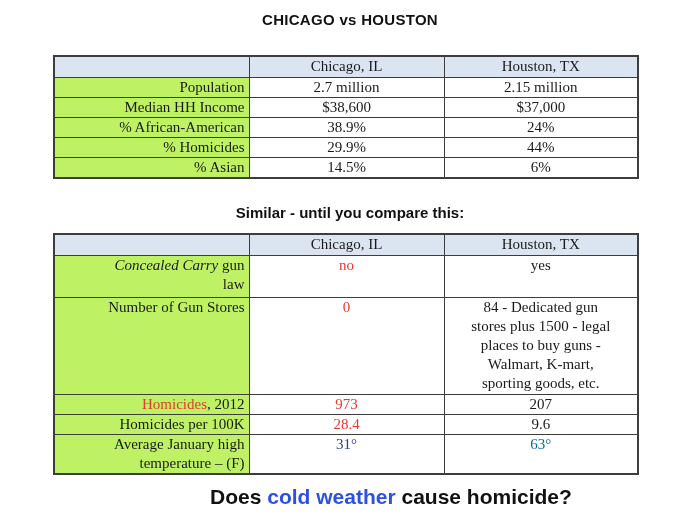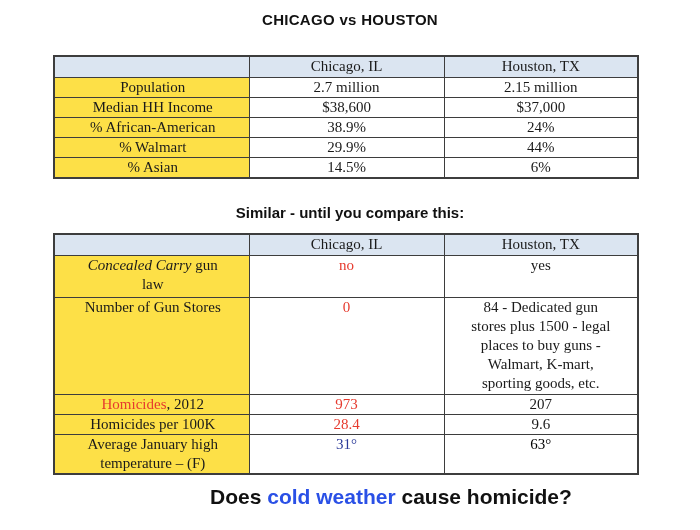--- a/index.html
+++ b/index.html
@@ -38,22 +38,22 @@
     border:1px solid #3d3d3d;
     padding:0 3px;
     text-align:center;
     vertical-align:top;
     font-weight:normal;
     overflow:hidden;
   }
   th{background:#dbe5f1;height:20px;}
   td{height:18px;}
   td.lbl{
-    background:#fde047;
-    text-align:center;
+    background:#bef264;
+    text-align:right;
     padding-left:6px;padding-right:4px;
   }
   #t1 tbody tr{height:18px;}
   #t2 tbody tr:nth-child(1){height:42px;}
   #t2 tbody tr:nth-child(2){height:97px;}
   #t2 tbody tr:nth-child(3){height:18px;}
   #t2 tbody tr:nth-child(4){height:18px;}
   #t2 tbody tr:nth-child(5){height:36px;}
 </style>
 </head>
@@ -86,21 +86,21 @@
           <td class="lbl"><span>Median HH Income</span></td>
           <td><span>$38,600</span></td>
           <td><span>$37,000</span></td>
         </tr>
         <tr>
           <td class="lbl"><span>% African-American</span></td>
           <td><span>38.9%</span></td>
           <td><span>24%</span></td>
         </tr>
         <tr>
-          <td class="lbl"><span>% Walmart</span></td>
+          <td class="lbl"><span>% Homicides</span></td>
           <td><span>29.9%</span></td>
           <td><span>44%</span></td>
         </tr>
         <tr>
           <td class="lbl"><span>% Asian</span></td>
           <td><span>14.5%</span></td>
           <td><span>6%</span></td>
         </tr>
       </tbody>
   </table>
@@ -137,21 +137,21 @@
           <td><span>207</span></td>
         </tr>
         <tr>
           <td class="lbl"><span>Homicides per 100K</span></td>
           <td><span style="color: rgb(230, 58, 46);">28.4</span></td>
           <td><span>9.6</span></td>
         </tr>
         <tr>
           <td class="lbl"><span>Average January high</span><br><span>temperature – (F)</span></td>
           <td><span style="color: rgb(43, 58, 153);">31°</span></td>
-          <td><span style="color: #000000;">63°</span></td>
+          <td><span style="color: #0369a1;">63°</span></td>
         </tr>
       </tbody>
   </table>
 
   <div class="heading" id="question">
     <span>Does </span><span style="color: rgb(42, 80, 230);">cold weather</span><span> cause homicide?</span>
   </div>
 
 </div>
 

